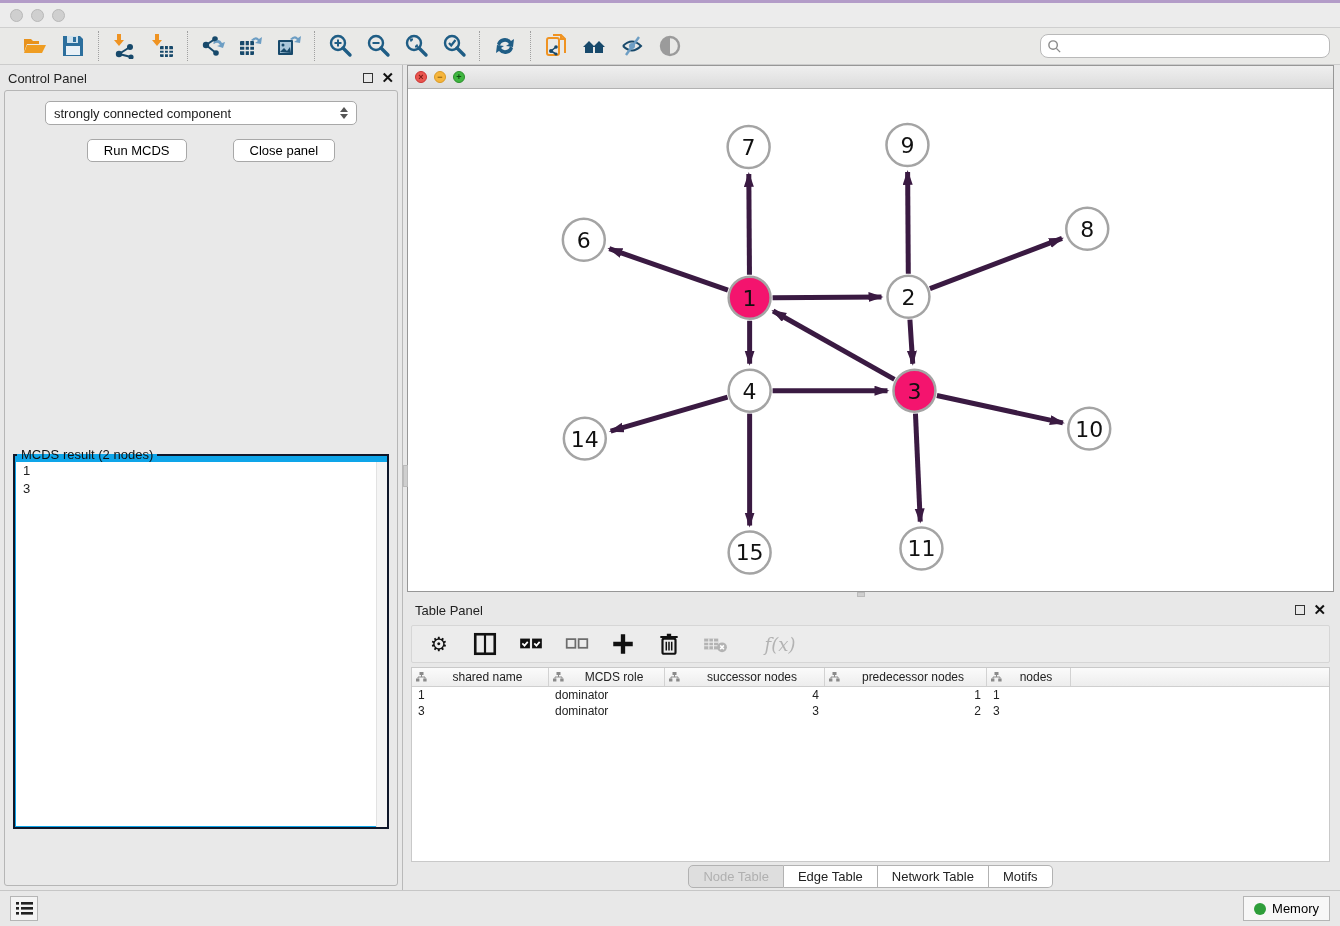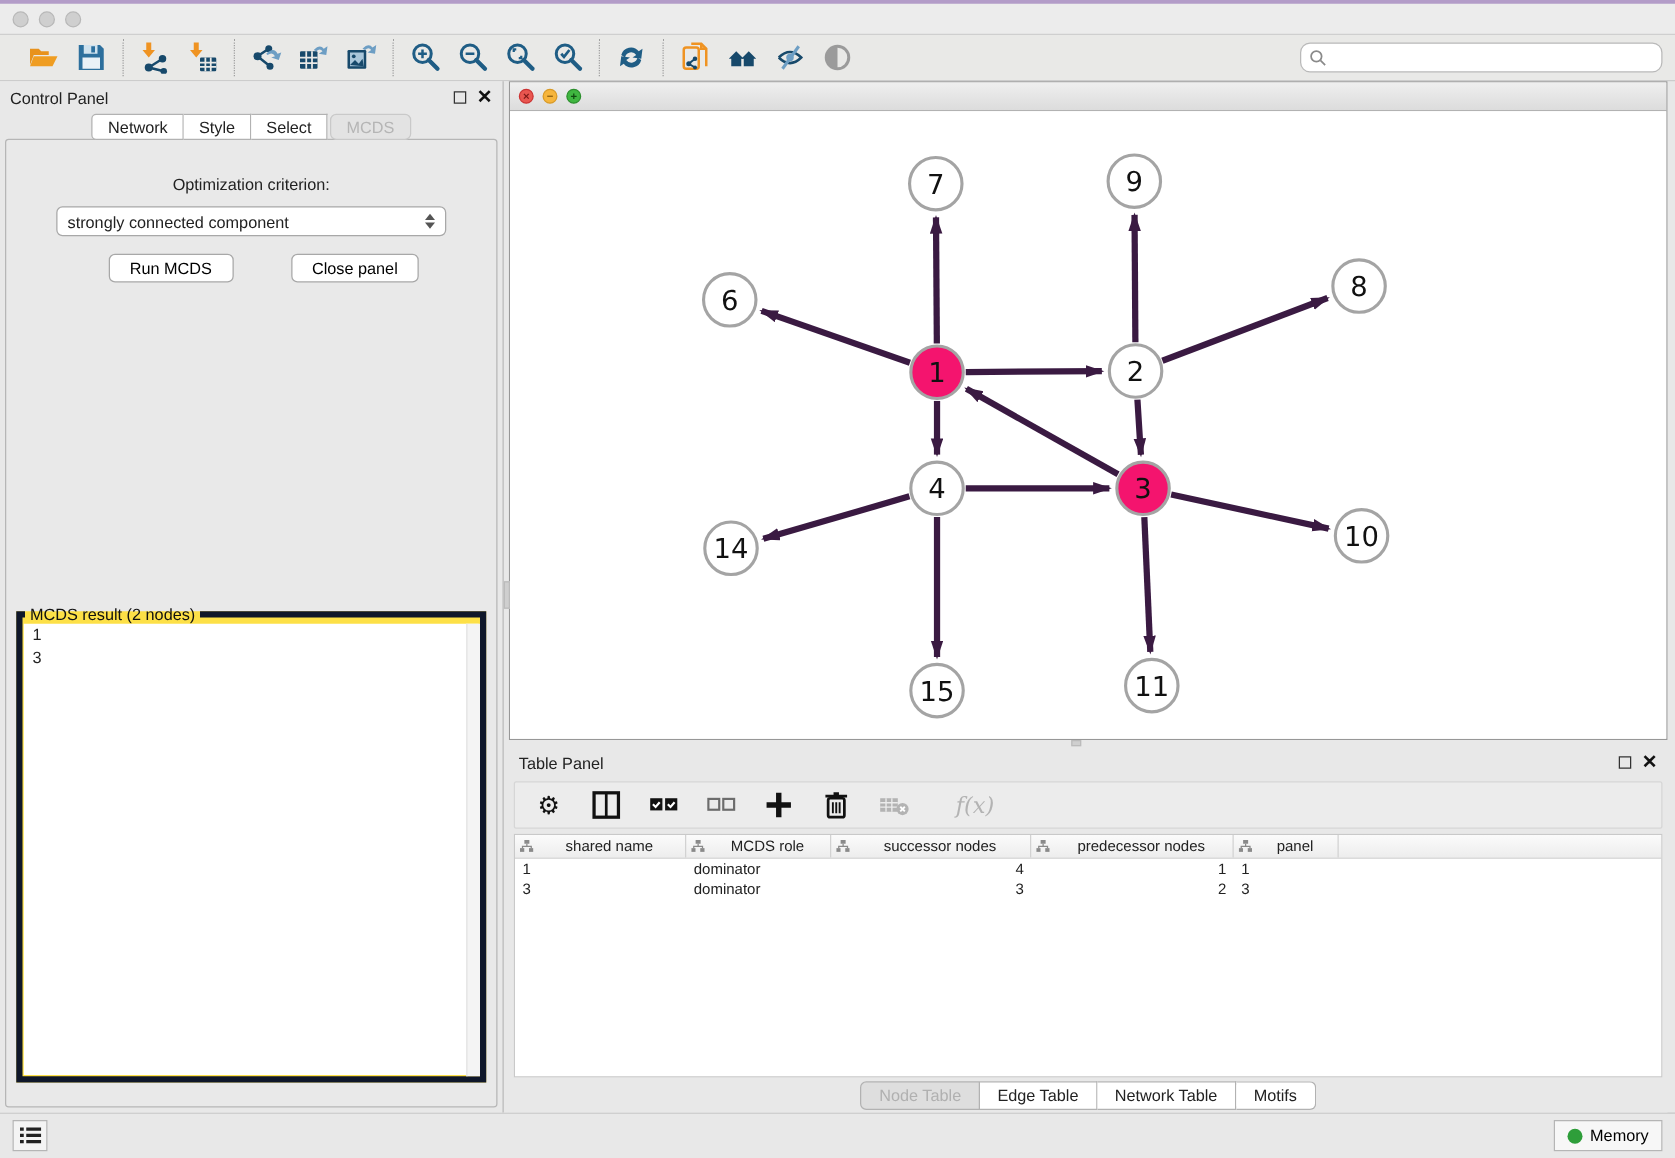--- a/index.html
+++ b/index.html
@@ -50,22 +50,22 @@
   .selectbox { width:312px; height:24px; margin:10px auto 0 auto; background:#fff;
     border:1px solid #a8a8a8; border-radius:5px; display:flex; align-items:center;
     padding:0 8px; font-size:13px; cursor:pointer; }
   .selectbox .chevrons { margin-left:auto; display:flex; flex-direction:column; gap:2px; }
   .chevrons i { width:0; height:0; border-left:4px solid transparent; border-right:4px solid transparent; }
   .chevrons .up { border-bottom:5px solid #555; }
   .chevrons .down { border-top:5px solid #555; }
   .btnrow { display:flex; justify-content:center; gap:26px; margin-top:14px; }
   .pushbtn { font-size:13px; background:#fff; border:1px solid #a8a8a8; border-radius:5px;
     padding:3px 16px; cursor:pointer;margin-left:20px; }
-  .mcds-fieldset { position:absolute; left:8px; right:8px; top:372px; height:382px;
-    border:5px solid #0f172a; background:#fde047; }
+  .mcds-fieldset { position:absolute; left:8px; right:8px; top:356px; height:382px;
+    border:2px solid #0f172a; background:#0ea5e9; }
   .mcds-fieldset legend { font-size:13px; color:#111; padding:0 4px; margin-left:2px; background:transparent; }
   .mcds-list { position:absolute; left:1px; right:1px; top:0; bottom:1px; background:#fff;
     overflow:hidden; font-size:13px; }
   .mcds-item { padding:1px 0 1px 7px; line-height:16px; }
   .mcds-scroll { position:absolute; top:0; bottom:0; right:0; width:11px; background:#f4f4f4;
     border-left:1px solid #e2e2e2; }
 
   
   .vsplit { width:5px; background:#e8e8e8; border-left:1px solid #b9b9b9; position:relative; cursor:col-resize; }
   .vsplit .grip { position:absolute; top:400px; left:0; width:5px; height:22px; background:#cfcfcf; border:1px solid #bbb; }
@@ -285,28 +285,21 @@
 <div class="main">
 
   <div class="cpanel">
     <div class="panel-head">
       <span class="ptitle">Control Panel</span>
       <span class="pbtns">
         <span class="float-ico"></span>
         <span class="close-ico">✕</span>
       </span>
     </div>
-    <div class="cp-tabs">
-      <span class="tab">Network</span>
-      <span class="tab">Style</span>
-      <span class="tab joined-end">Select</span>
-      <span class="tab selected">MCDS</span>
-    </div>
     <div class="cp-content">
-      <div class="opt-label">Optimization criterion:</div>
       <div class="selectbox">
         <span>strongly connected component</span>
         <span class="chevrons">
             <i class="up"></i>
             <i class="down"></i>
           </span>
       </div>
       <div class="btnrow">
         <button class="pushbtn">Run MCDS</button>
         <button class="pushbtn">Close panel</button>
@@ -532,21 +525,21 @@
               <span class="hicon">
                 <svg width="11" height="10" viewBox="0 0 11 10">
                   <g fill="#8a8a8a">
                     <rect x="3.5" y="0" width="4" height="3"></rect>
                     <rect x="0" y="6.5" width="3.4" height="3"></rect>
                     <rect x="7.2" y="6.5" width="3.4" height="3"></rect>
                   </g>
                   <path d="M5.5 3 v2 M2 6.5 v-1.5 h7 v1.5" stroke="#8a8a8a" fill="none"></path>
                 </svg>
               </span>
-              <span class="hlabel">panel</span>
+              <span class="hlabel">nodes</span>
             </div>
           </div>
         <div id="table-body">
             <div class="trow">
               <div class="tcell" style="width: 137px; text-align: left;">1</div>
               <div class="tcell" style="width: 116px; text-align: left;">dominator</div>
               <div class="tcell" style="width: 160px; text-align: right;">4</div>
               <div class="tcell" style="width: 162px; text-align: right;">1</div>
               <div class="tcell" style="width: 84px; text-align: left;">1</div>
             </div>

